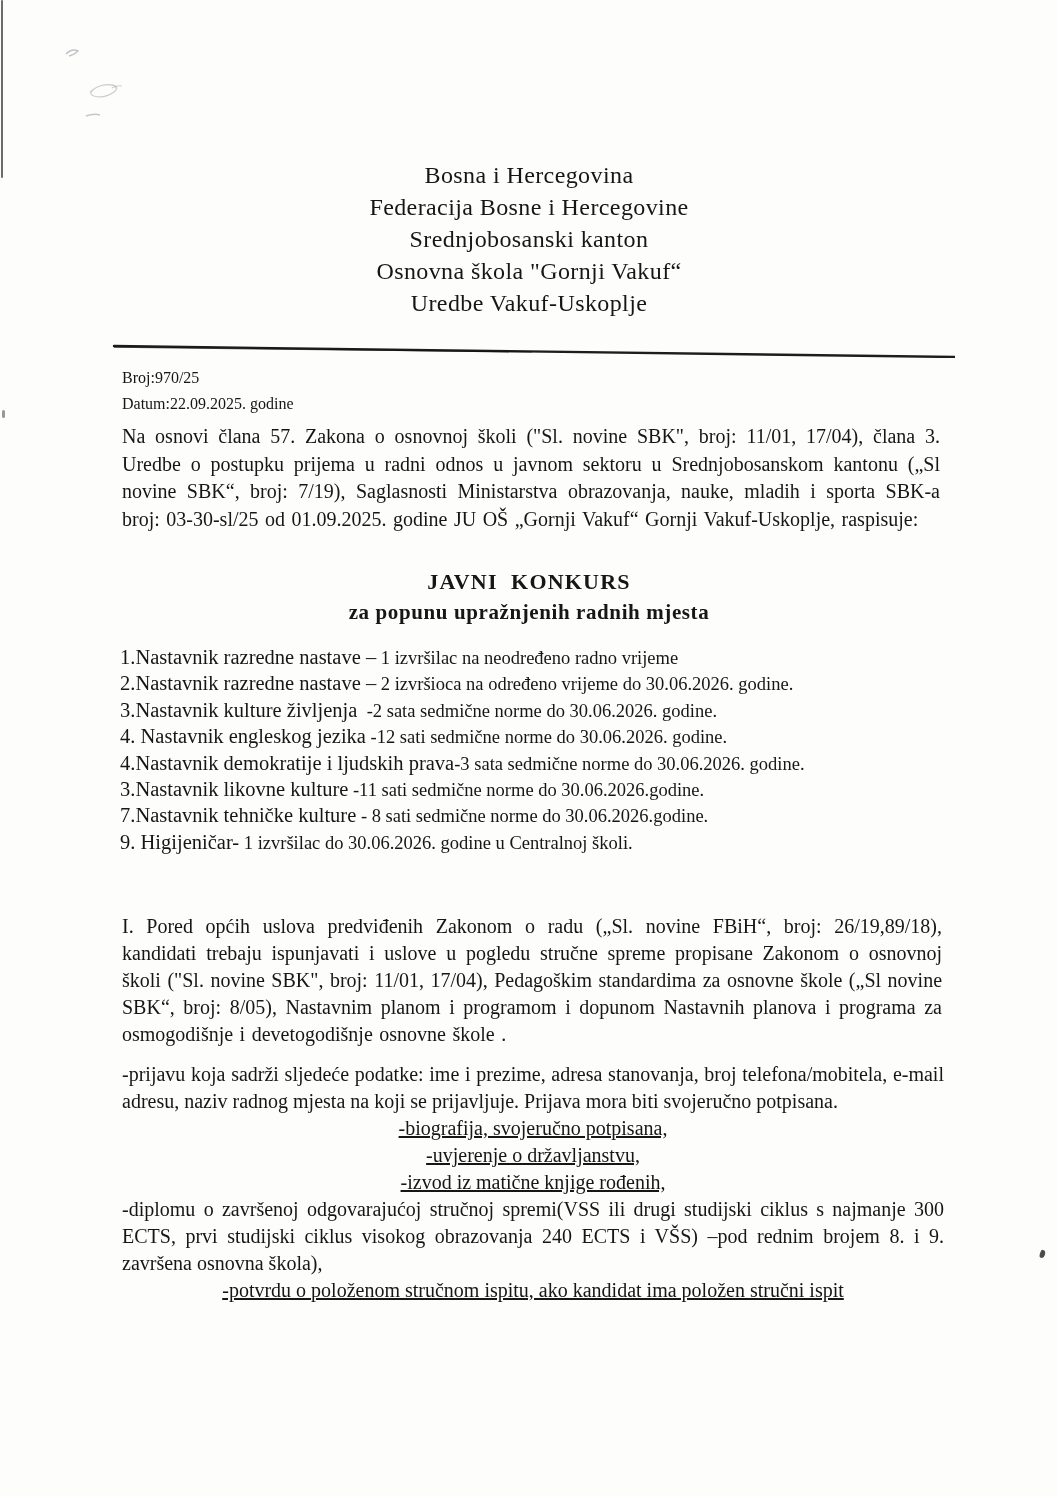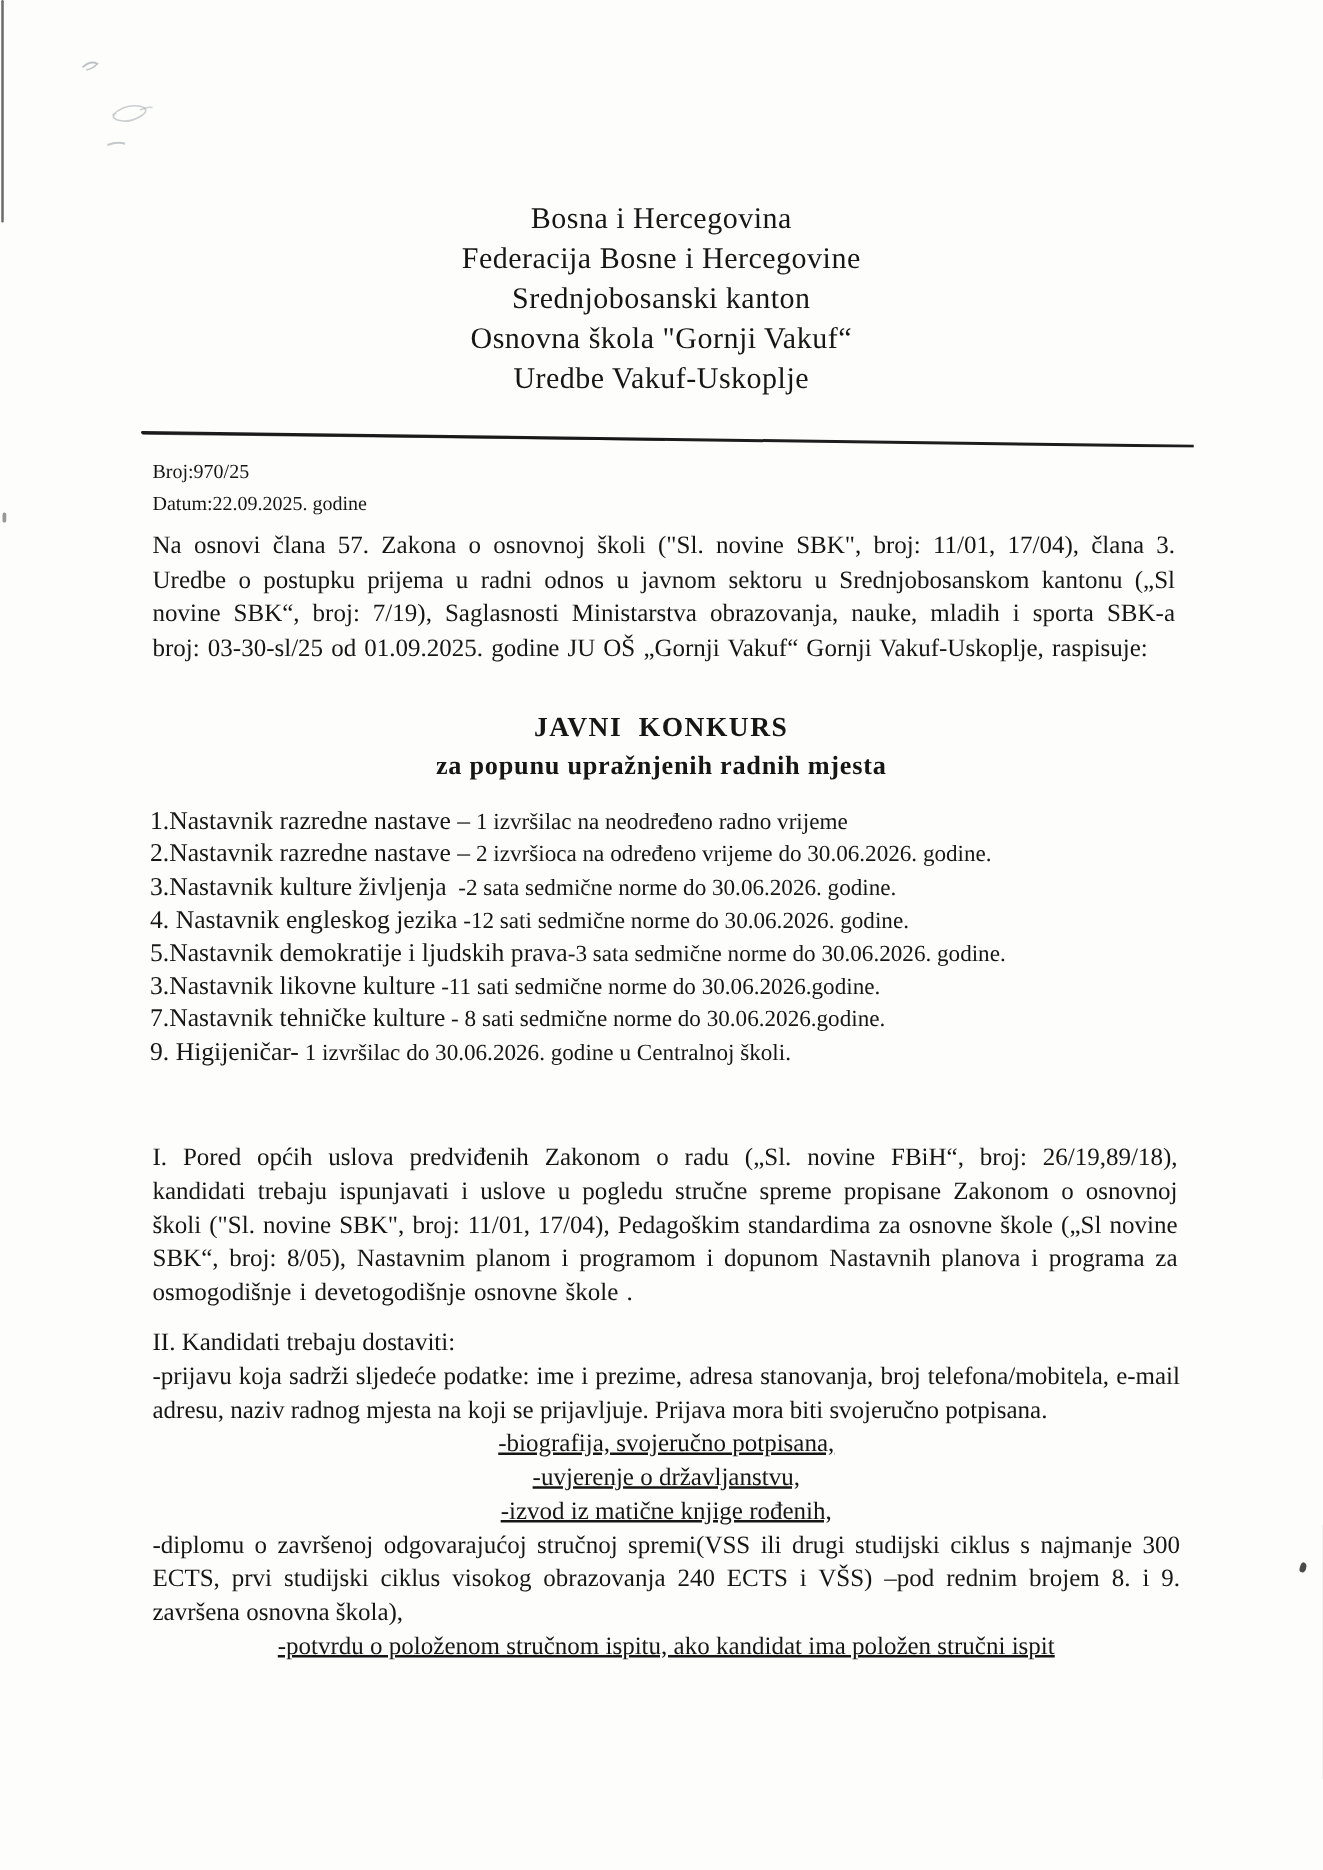--- a/index.html
+++ b/index.html
@@ -180,30 +180,29 @@
   <div class="title-block">
     <div class="title">JAVNI  KONKURS</div>
     <div class="subtitle">za popunu upražnjenih radnih mjesta</div>
   </div>
 
   <div class="positions">
     <div class="position-row"><span class="position-lead">1.Nastavnik razredne nastave –</span><span> 1 izvršilac na neodređeno radno vrijeme</span></div>
     <div class="position-row"><span class="position-lead">2.Nastavnik razredne nastave –</span><span> 2 izvršioca na određeno vrijeme do 30.06.2026. godine.</span></div>
     <div class="position-row"><span class="position-lead">3.Nastavnik kulture življenja</span><span>  -2 sata sedmične norme do 30.06.2026. godine.</span></div>
     <div class="position-row"><span class="position-lead">4. Nastavnik engleskog jezika</span><span> -12 sati sedmične norme do 30.06.2026. godine.</span></div>
-    <div class="position-row"><span class="position-lead">5.Nastavnik demokratije i ljudskih prava</span><span>-3 sata sedmične norme do 30.06.2026. godine.</span></div>
+    <div class="position-row"><span class="position-lead">4.Nastavnik demokratije i ljudskih prava</span><span>-3 sata sedmične norme do 30.06.2026. godine.</span></div>
     <div class="position-row"><span class="position-lead">3.Nastavnik likovne kulture</span><span> -11 sati sedmične norme do 30.06.2026.godine.</span></div>
     <div class="position-row"><span class="position-lead">7.Nastavnik tehničke kulture</span><span> - 8 sati sedmične norme do 30.06.2026.godine.</span></div>
     <div class="position-row"><span class="position-lead">9. Higijeničar-</span><span> 1 izvršilac do 30.06.2026. godine u Centralnoj školi.</span></div>
   </div>
 
   <div class="section-i">I. Pored općih uslova predviđenih Zakonom o radu („Sl. novine FBiH“, broj: 26/19,89/18), kandidati trebaju ispunjavati i uslove u pogledu stručne spreme propisane Zakonom o osnovnoj školi ("Sl. novine SBK", broj: 11/01, 17/04), Pedagoškim standardima za osnovne škole („Sl novine SBK“, broj: 8/05), Nastavnim planom i programom i dopunom  Nastavnih planova i programa za osmogodišnje i devetogodišnje osnovne škole .</div>
 
   <div class="section-ii">
-    <div>II. Kandidati trebaju dostaviti:</div>
     <div class="req">-prijavu koja sadrži sljedeće podatke: ime i prezime, adresa stanovanja, broj telefona/mobitela, e-mail adresu, naziv radnog mjesta na koji se prijavljuje. Prijava mora biti svojeručno potpisana.</div>
     <div class="req short">-biografija, svojeručno potpisana,</div>
     <div class="req short">-uvjerenje o državljanstvu,</div>
     <div class="req short">-izvod iz matične knjige rođenih,</div>
     <div class="req">-diplomu o završenoj odgovarajućoj stručnoj spremi(VSS ili drugi studijski ciklus s najmanje 300 ECTS, prvi studijski ciklus visokog obrazovanja 240 ECTS  i VŠS) –pod rednim brojem 8. i 9. završena osnovna škola),</div>
     <div class="req short">-potvrdu o položenom stručnom ispitu, ako kandidat ima položen stručni ispit</div>
   </div>
 
 </div>
 

